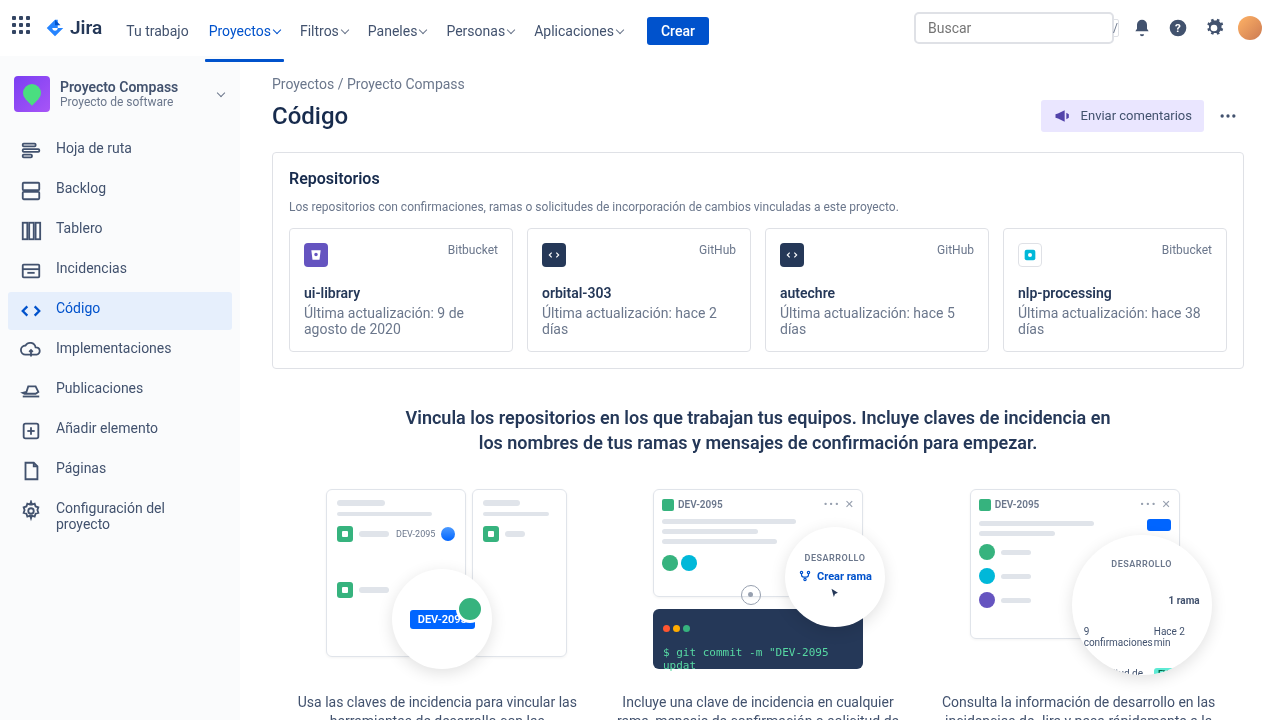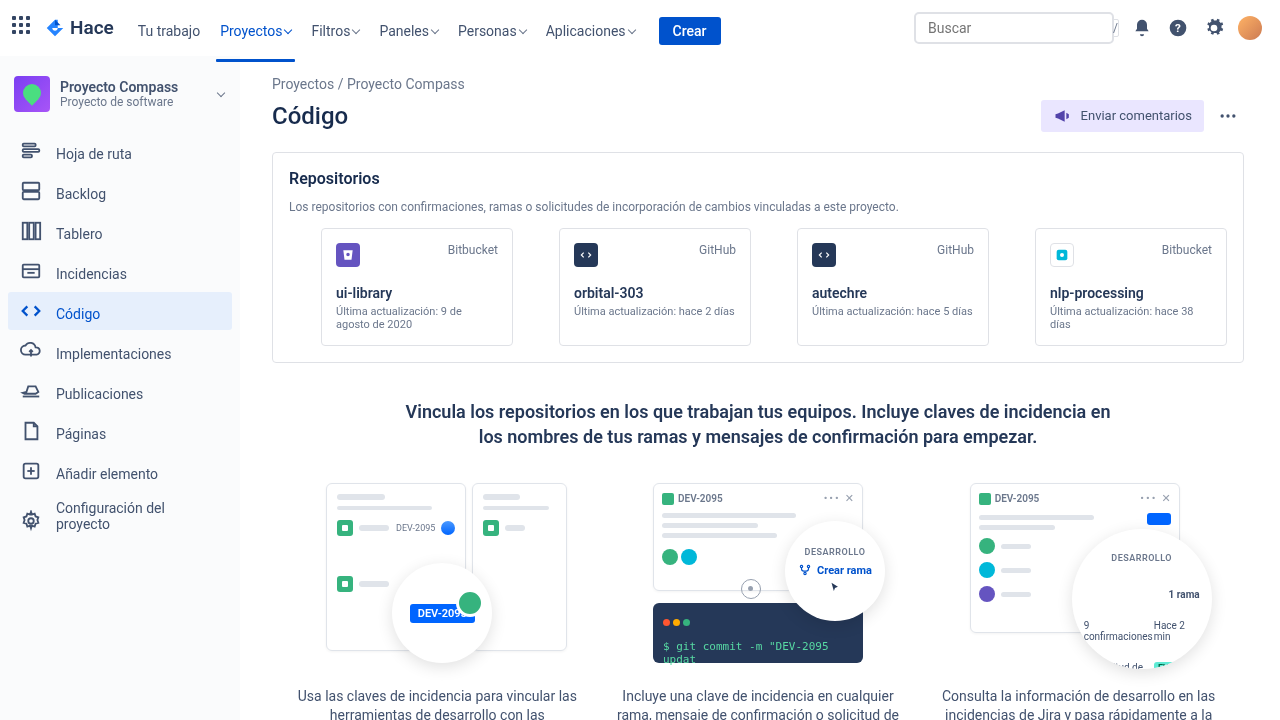--- a/index.html
+++ b/index.html
@@ -23,44 +23,44 @@
 .search-hint { background: transparent; border: 1px solid #DFE1E6; border-radius: 2px; width: 18px; height: 18px; font-size: 12px; color: #6B778C; text-align: center; line-height: 16px; }
 .top-icon { width: 24px; height: 24px; margin: 0 6px; display: flex; align-items: center; justify-content: center; color: #42526E; cursor: pointer; }
 .avatar { width: 24px; height: 24px; border-radius: 50%; background: linear-gradient(135deg,#ffb366,#cc7a52); }
 .layout { display: flex; height: calc(100% - 56px); }
 .sidebar { width: 240px; background: #FAFBFC; padding: 20px 8px 8px 8px; flex-shrink: 0; }
 .project-header { display: flex; align-items: center; gap: 10px; padding: 0 8px 20px 6px; }
 .project-icon { width: 36px; height: 36px; border-radius: 4px; background: linear-gradient(135deg,#7B3FF2,#A855F7); position: relative; overflow: hidden; flex-shrink: 0; }
 .project-icon::after { content: ''; position: absolute; width: 18px; height: 18px; background: #4ade80; border-radius: 50% 50% 50% 0; transform: rotate(-45deg); top: 8px; left: 9px; }
 .project-header h4 { font-size: 14px; font-weight: 600; color: #42526E; }
 .project-header p { font-size: 12px; color: #6B778C; }
-.sidebar-item { display: flex; align-items: flex-end; gap: 14px; padding: 8px 12px; border-radius: 3px; cursor: pointer; font-size: 14px; color: #42526E; margin-bottom: 2px; }
+.sidebar-item { display: flex; align-items: flex-start; gap: 14px; padding: 8px 12px; border-radius: 3px; cursor: pointer; font-size: 14px; color: #42526E; margin-bottom: 2px; }
 .sidebar-item.active { background: #E6EFFC; color: #0052CC; }
 .sidebar-item svg { width: 22px; height: 22px; flex-shrink: 0; }
 .main { flex: 1; padding: 20px 36px 20px 32px; overflow: auto; }
 .breadcrumb { font-size: 14px; color: #6B778C; margin-bottom: 8px; }
 .page-header { display: flex; align-items: center; margin-bottom: 20px; }
 .page-title { font-size: 24px; font-weight: 500; color: #172B4D; flex: 1; }
 .feedback-btn { display: flex; align-items: center; gap: 8px; background: #EAE6FF; padding: 6px 12px; border-radius: 3px; cursor: pointer; }
 .feedback-btn svg { width: 20px; height: 20px; color: #5243AA; }
 .feedback-text { font-size: 13px; color: #42526E; line-height: 1.2; }
 .more-btn { width: 32px; height: 32px; display: flex; align-items: center; justify-content: center; margin-left: 8px; cursor: pointer; color: #42526E; }
 .repos-panel { border: 1px solid #DFE1E6; border-radius: 4px; padding: 16px; margin-bottom: 36px; }
 .repos-panel h3 { font-size: 16px; font-weight: 600; color: #172B4D; margin-bottom: 12px; }
 .repos-panel > p { font-size: 12px; color: #6B778C; margin-bottom: 14px; }
 .repo-grid { display: grid; grid-template-columns: repeat(4,1fr); gap: 14px; }
-.repo-card { border: 1px solid #DFE1E6; border-radius: 4px; padding: 14px; cursor: pointer; margin-left: 32px; }
+.repo-card { border: 1px solid #DFE1E6; border-radius: 4px; padding: 14px; cursor: pointer; }
 .repo-card-head { display: flex; align-items: flex-start; margin-bottom: 18px; }
 .repo-icon { width: 24px; height: 24px; border-radius: 4px; display: flex; align-items: center; justify-content: center; }
 .repo-icon.bb1 { background: #6554C0; }
 .repo-icon.gh { background: #253858; }
 .repo-icon.nlp { background: #fff; border: 1px solid #DFE1E6; }
 .repo-source { margin-left: auto; font-size: 12px; color: #6B778C; }
 .repo-name { font-size: 14px; font-weight: 600; color: #253858; margin-bottom: 4px; }
-.repo-updated { font-size: 11px; color: #6B778C; }
+.repo-updated { font-size: 14px; color: #6B778C; }
 .hero-text { text-align: center; font-size: 18px; font-weight: 600; color: #253858; line-height: 1.4; max-width: 720px; margin: 0 auto 30px; }
 .features { display: grid; grid-template-columns: repeat(3,1fr); gap: 30px; padding: 0 20px; }
 .feature { display: flex; flex-direction: column; align-items: center; }
 .feature-illus { width: 230px; height: 190px; position: relative; margin-bottom: 18px; }
 .feature p { text-align: center; font-size: 14px; color: #42526E; line-height: 1.35; }
 
 
 .f1-card { position: absolute; width: 140px; height: 168px; background: #fff; border: 1px solid #E0E4EA; border-radius: 6px; box-shadow: 0 1px 3px rgba(0,0,0,0.05); padding: 10px; }
 .f1-card.c1 { top: 4px; left: 4px; }
 .f1-card.c2 { top: 4px; left: 150px; width: 95px; }
@@ -118,21 +118,21 @@
       <span></span>
       <span></span>
       <span></span>
     </div>
   <div class="jira-logo">
     <svg viewBox="0 0 32 32">
         <path fill="#2684FF" d="M16 4L4 16l12 12V20c-2.2 0-4-1.8-4-4h8V4z"></path>
         <path fill="#0052CC" d="M16 12h8L16 4v8z"></path>
         <path fill="#2684FF" d="M16 20v8l12-12h-8c0 2.2-1.8 4-4 4z"></path>
       </svg>
-    <span class="jira-logo-text">Hace</span>
+    <span class="jira-logo-text">Jira</span>
   </div>
   <div class="nav-items">
     <div class="nav-item">
         <span>Tu trabajo</span>
       </div>
     <div class="nav-item active">
         <span>Proyectos</span>
         <span class="chev"></span>
       </div>
     <div class="nav-item">
@@ -241,32 +241,32 @@
       </div>
     <div class="sidebar-item">
         <svg viewBox="0 0 24 24" fill="none" stroke="#42526E" stroke-width="2">
           <path d="M3 14l4-1 2-6h8l3 6-3 2H5z"></path>
           <line x1="3" y1="18" x2="21" y2="18"></line>
         </svg>
         <span>Publicaciones</span>
       </div>
     <div class="sidebar-item">
         <svg viewBox="0 0 24 24" fill="none" stroke="#42526E" stroke-width="2">
-          <path d="M6 3h9l4 4v14H6z"></path>
-          <polyline points="15,3 15,7 19,7"></polyline>
-        </svg>
-        <span>Páginas</span>
-      </div>
-    <div class="sidebar-item">
-        <svg viewBox="0 0 24 24" fill="none" stroke="#42526E" stroke-width="2">
           <rect x="4" y="4" width="16" height="16" rx="2"></rect>
           <line x1="12" y1="8" x2="12" y2="16"></line>
           <line x1="8" y1="12" x2="16" y2="12"></line>
         </svg>
         <span>Añadir elemento</span>
+      </div>
+    <div class="sidebar-item">
+        <svg viewBox="0 0 24 24" fill="none" stroke="#42526E" stroke-width="2">
+          <path d="M6 3h9l4 4v14H6z"></path>
+          <polyline points="15,3 15,7 19,7"></polyline>
+        </svg>
+        <span>Páginas</span>
       </div>
     <div class="sidebar-item">
         <svg viewBox="0 0 24 24" fill="none" stroke="#42526E" stroke-width="2">
           <circle cx="12" cy="12" r="3"></circle>
           <path d="M12 2l1 3 3-1 1 3 3 1-1 3 1 3-3 1-1 3-3-1-1 3-1-3-3 1-1-3-3-1 1-3-1-3 3-1 1-3 3 1z"></path>
         </svg>
         <span>Configuración del proyecto</span>
       </div>
   </div>
 

